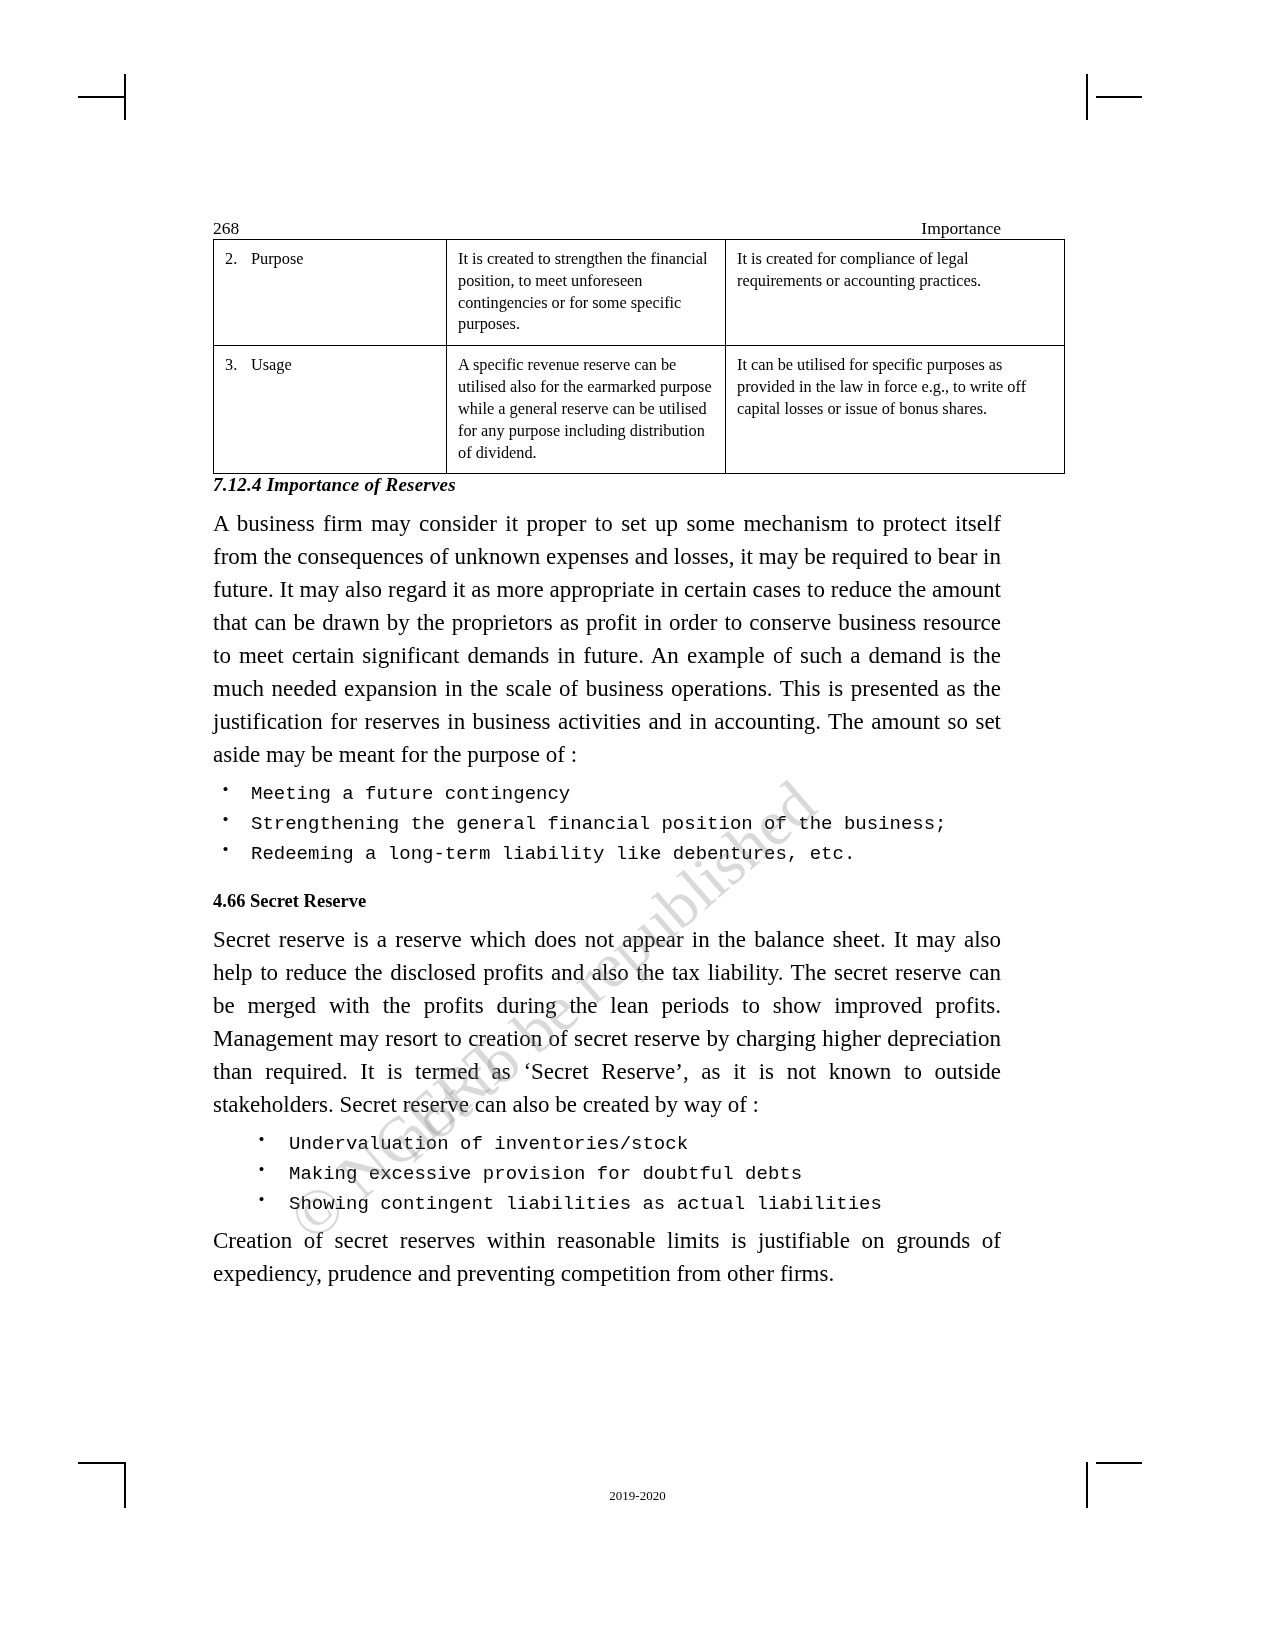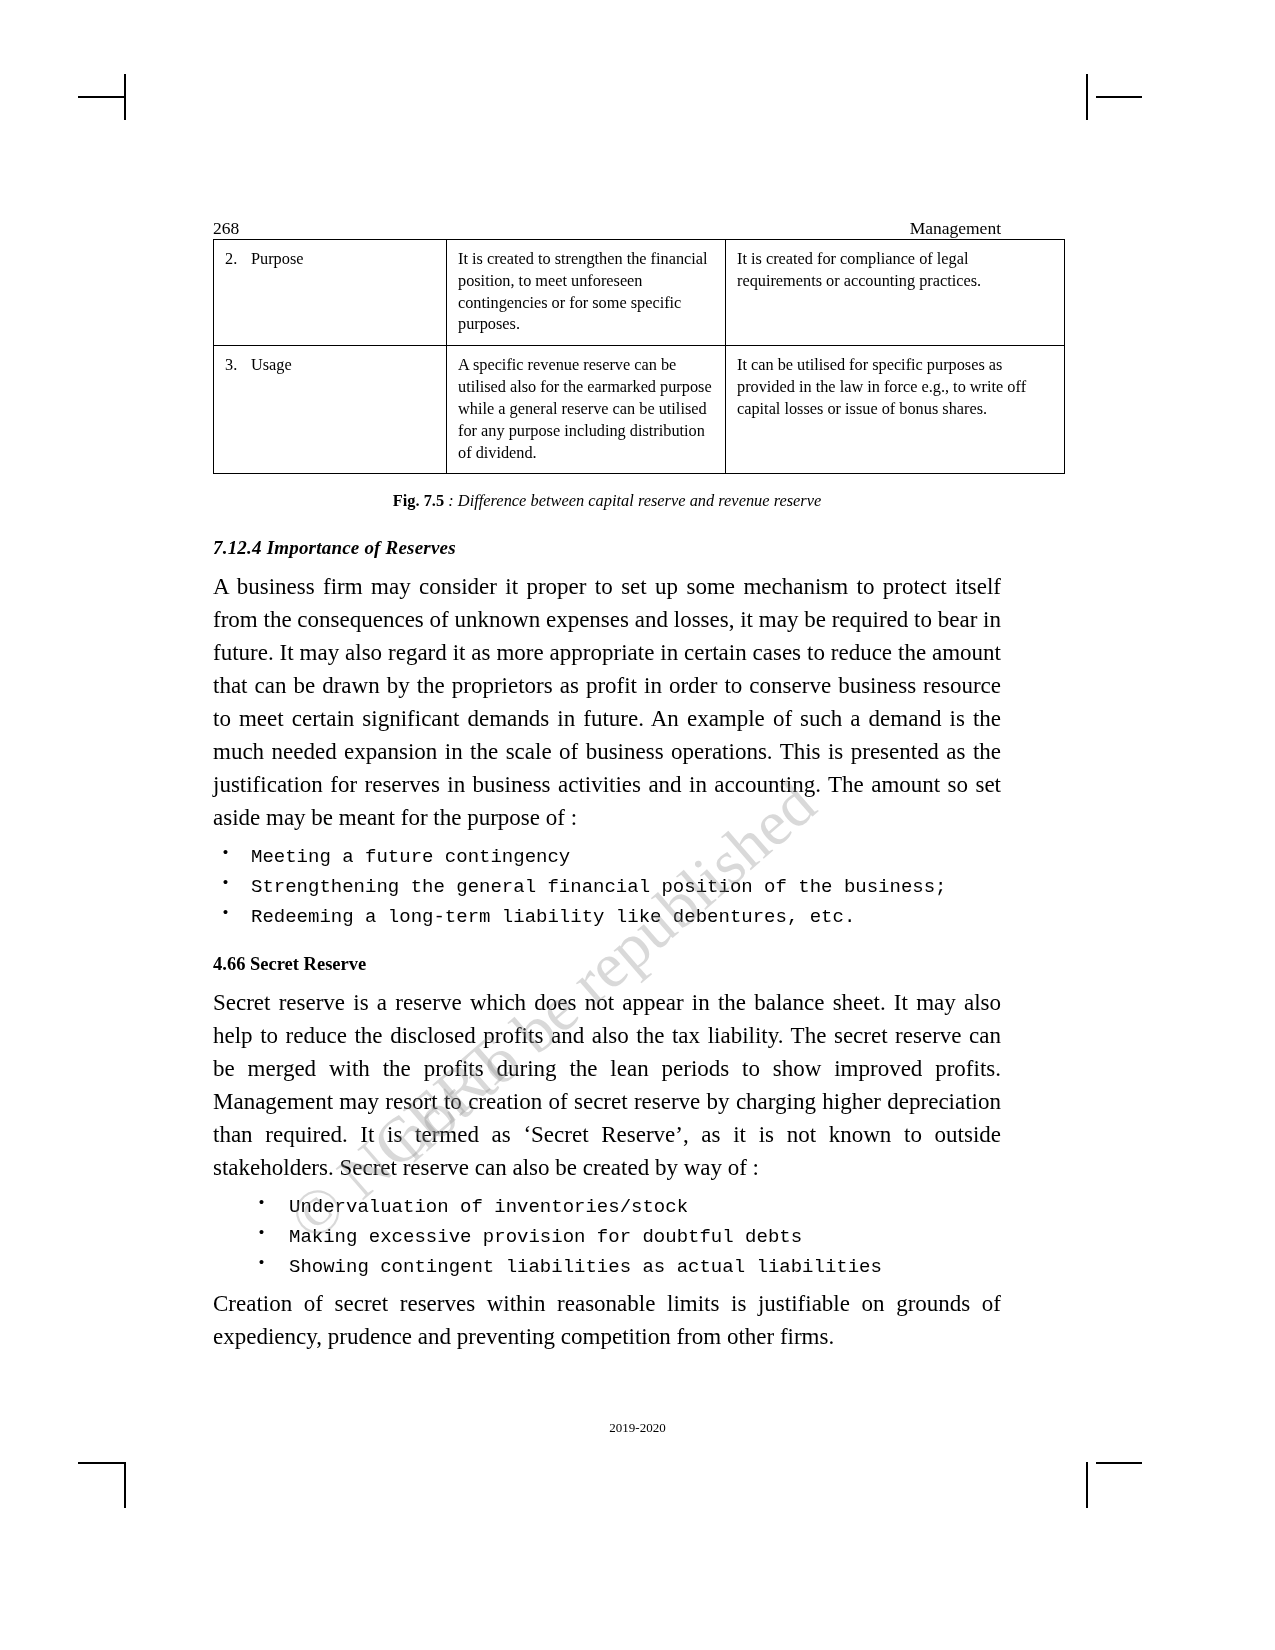--- a/index.html
+++ b/index.html
@@ -143,21 +143,21 @@
     white-space: nowrap;
     transform-origin: left top;
   }
   .wm1 { left: 20px;  top: 600px; transform: rotate(-41deg); }
   .wm2 { left: 120px; top: 520px; transform: rotate(-41deg); }
 
   .footer {
     position: absolute;
     left: 0;
     right: 0;
-    top: 1420px;
+    top: 1488px;
     text-align: center;
     font-size: 13px;
     font-family: "Liberation Serif", serif;
   }
 </style>
 </head>
 <body>
 
 <div class="crop h tl-h"></div>
 <div class="crop v tl-v"></div>
@@ -170,21 +170,21 @@
 
 <div class="watermark">
   <span class="wm1">© NCERT</span>
   <span class="wm2">not to be republished</span>
 </div>
 
 <div class="page">
 
   <div class="runhead">
     <span class="folio">268</span>
-    <span class="book">Management</span>
+    <span class="book">Importance</span>
   </div>
 
   <table class="cmp">
     <tbody>
       <tr>
         <td class="c0">
           <div class="num-cell">
             <span class="n">2.</span>
             <span>Purpose</span>
           </div>
@@ -198,24 +198,20 @@
             <span class="n">3.</span>
             <span>Usage</span>
           </div>
         </td>
         <td class="c1">A specific revenue reserve can be utilised also for the earmarked purpose while a general reserve can be utilised for any purpose including distribution of dividend.</td>
         <td class="c2">It can be utilised for specific purposes as provided in the law in force e.g., to write off capital losses or issue of bonus shares.</td>
       </tr>
     </tbody>
   </table>
 
-  <div class="fig-caption">
-    <span class="lbl">Fig. 7.5</span>
-    <span class="it">: Difference between capital reserve and revenue reserve</span>
-  </div>
 
   <h3 class="sub">7.12.4 Importance of  Reserves</h3>
   <p class="body">A business firm may consider it proper to set up some mechanism to protect itself from the consequences of unknown expenses and losses, it may be required to bear in future. It may also regard it as more appropriate in certain cases to reduce the amount that can be drawn by the proprietors as profit in order to conserve business resource to meet certain significant demands in future. An example of such a demand is the much needed expansion in the scale of business operations. This is presented as the justification for reserves in business activities and in accounting. The amount so set aside may be meant for the purpose of :</p>
 
   <ul class="bul">
     <li>Meeting a future contingency</li>
     <li>Strengthening the general financial position of the business;</li>
     <li>Redeeming a long-term liability like debentures, etc.</li>
   </ul>
 

